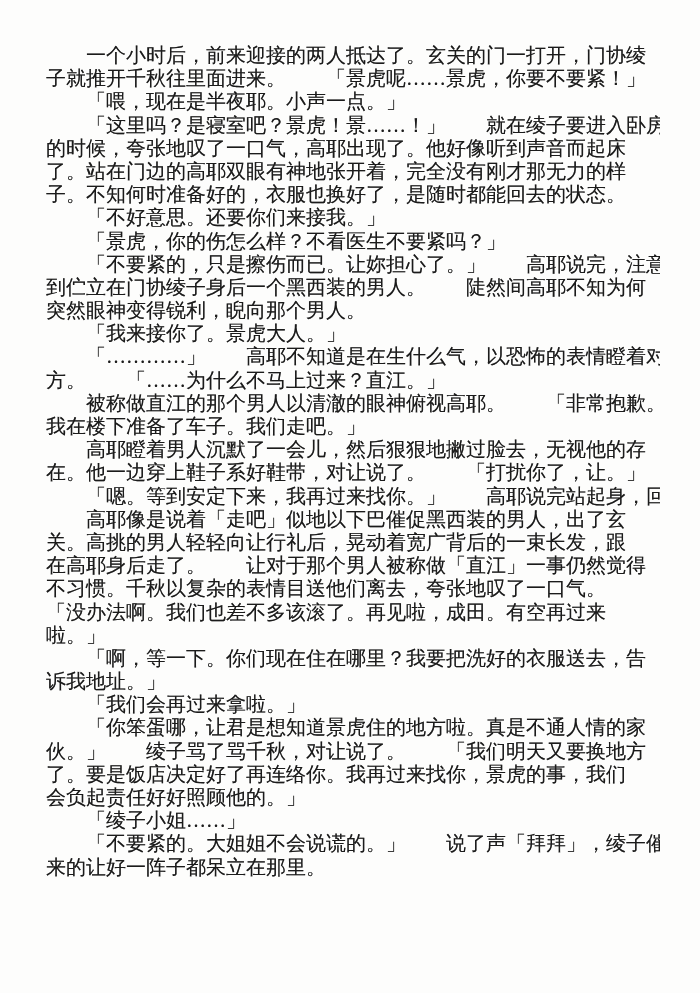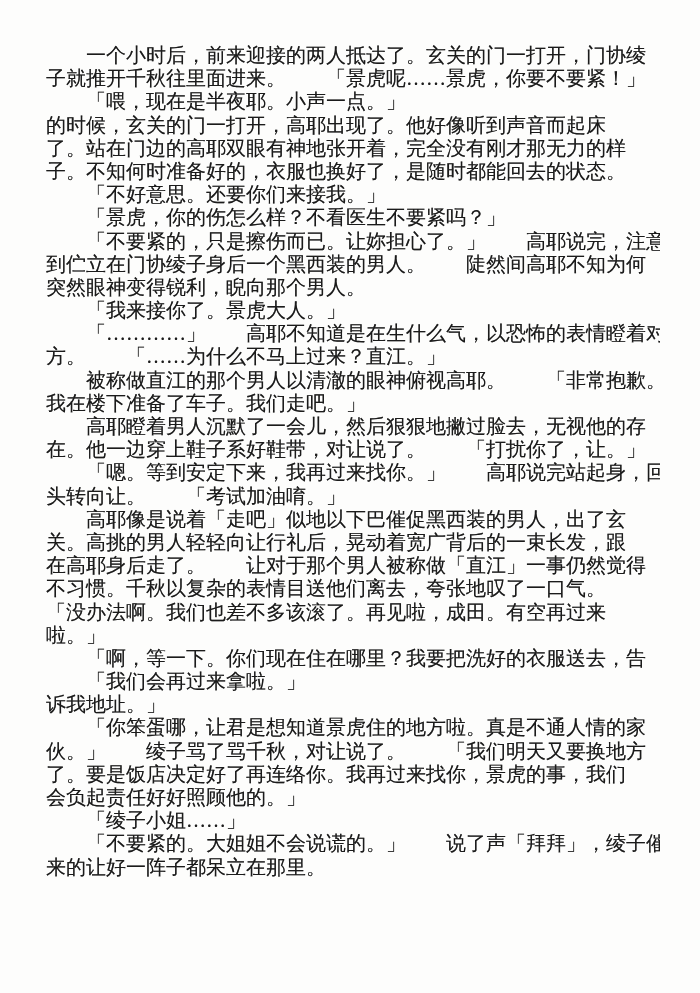--- a/index.html
+++ b/index.html
@@ -33,46 +33,46 @@
   }
 </style>
 </head>
 <body>
 
 <div class="page" style="background: rgb(253, 253, 252);">
   <div class="text-block" style="color: rgb(27, 27, 27);">
       <div class="line">　　一个小时后，前来迎接的两人抵达了。玄关的门一打开，门协绫</div>
       <div class="line">子就推开千秋往里面进来。　　「景虎呢……景虎，你要不要紧！」</div>
       <div class="line">　　「喂，现在是半夜耶。小声一点。」</div>
-      <div class="line">的时候，玄关的门一打开，高耶出现了。他好像听到声音而起床</div>
+      <div class="line">　　「这里吗？是寝室吧？景虎！景……！」　　就在绫子要进入卧房</div>
+      <div class="line">的时候，夸张地叹了一口气，高耶出现了。他好像听到声音而起床</div>
       <div class="line">了。站在门边的高耶双眼有神地张开着，完全没有刚才那无力的样</div>
       <div class="line">子。不知何时准备好的，衣服也换好了，是随时都能回去的状态。</div>
       <div class="line">　　「不好意思。还要你们来接我。」</div>
       <div class="line">　　「景虎，你的伤怎么样？不看医生不要紧吗？」</div>
       <div class="line">　　「不要紧的，只是擦伤而已。让妳担心了。」　　高耶说完，注意</div>
       <div class="line">到伫立在门协绫子身后一个黑西装的男人。　　陡然间高耶不知为何</div>
       <div class="line">突然眼神变得锐利，睨向那个男人。</div>
       <div class="line">　　「我来接你了。景虎大人。」</div>
       <div class="line">　　「…………」　　高耶不知道是在生什么气，以恐怖的表情瞪着对</div>
       <div class="line">方。　　「……为什么不马上过来？直江。」</div>
       <div class="line">　　被称做直江的那个男人以清澈的眼神俯视高耶。　　「非常抱歉。</div>
       <div class="line">我在楼下准备了车子。我们走吧。」</div>
       <div class="line">　　高耶瞪着男人沉默了一会儿，然后狠狠地撇过脸去，无视他的存</div>
       <div class="line">在。他一边穿上鞋子系好鞋带，对让说了。　　「打扰你了，让。」</div>
       <div class="line">　　「嗯。等到安定下来，我再过来找你。」　　高耶说完站起身，回</div>
-      <div class="line">头转向让。　　「考试加油唷。」</div>
       <div class="line">　　高耶像是说着「走吧」似地以下巴催促黑西装的男人，出了玄</div>
       <div class="line">关。高挑的男人轻轻向让行礼后，晃动着宽广背后的一束长发，跟</div>
       <div class="line">在高耶身后走了。　　让对于那个男人被称做「直江」一事仍然觉得</div>
       <div class="line">不习惯。千秋以复杂的表情目送他们离去，夸张地叹了一口气。</div>
       <div class="line">「没办法啊。我们也差不多该滚了。再见啦，成田。有空再过来</div>
       <div class="line">啦。」</div>
       <div class="line">　　「啊，等一下。你们现在住在哪里？我要把洗好的衣服送去，告</div>
+      <div class="line">诉我地址。」</div>
       <div class="line">　　「我们会再过来拿啦。」</div>
-      <div class="line">诉我地址。」</div>
       <div class="line">　　「你笨蛋哪，让君是想知道景虎住的地方啦。真是不通人情的家</div>
       <div class="line">伙。」　　绫子骂了骂千秋，对让说了。　　「我们明天又要换地方</div>
       <div class="line">了。要是饭店决定好了再连络你。我再过来找你，景虎的事，我们</div>
       <div class="line">会负起责任好好照顾他的。」</div>
       <div class="line">　　「绫子小姐……」</div>
       <div class="line">　　「不要紧的。大姐姐不会说谎的。」　　说了声「拜拜」，绫子催</div>
       <div class="line">来的让好一阵子都呆立在那里。</div>
     </div>
 </div>
 

